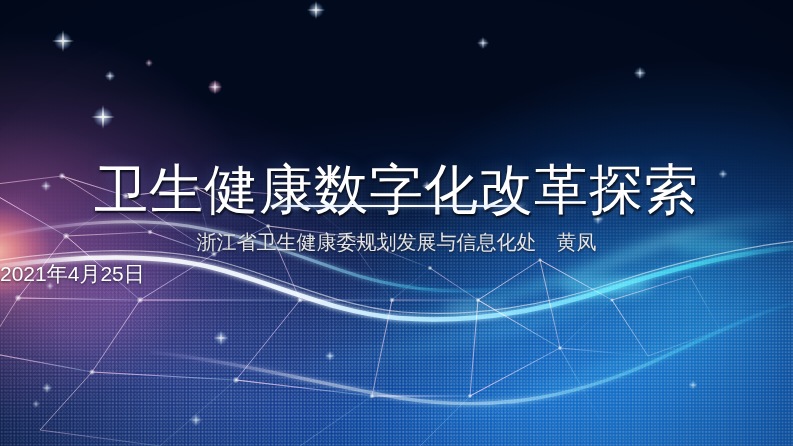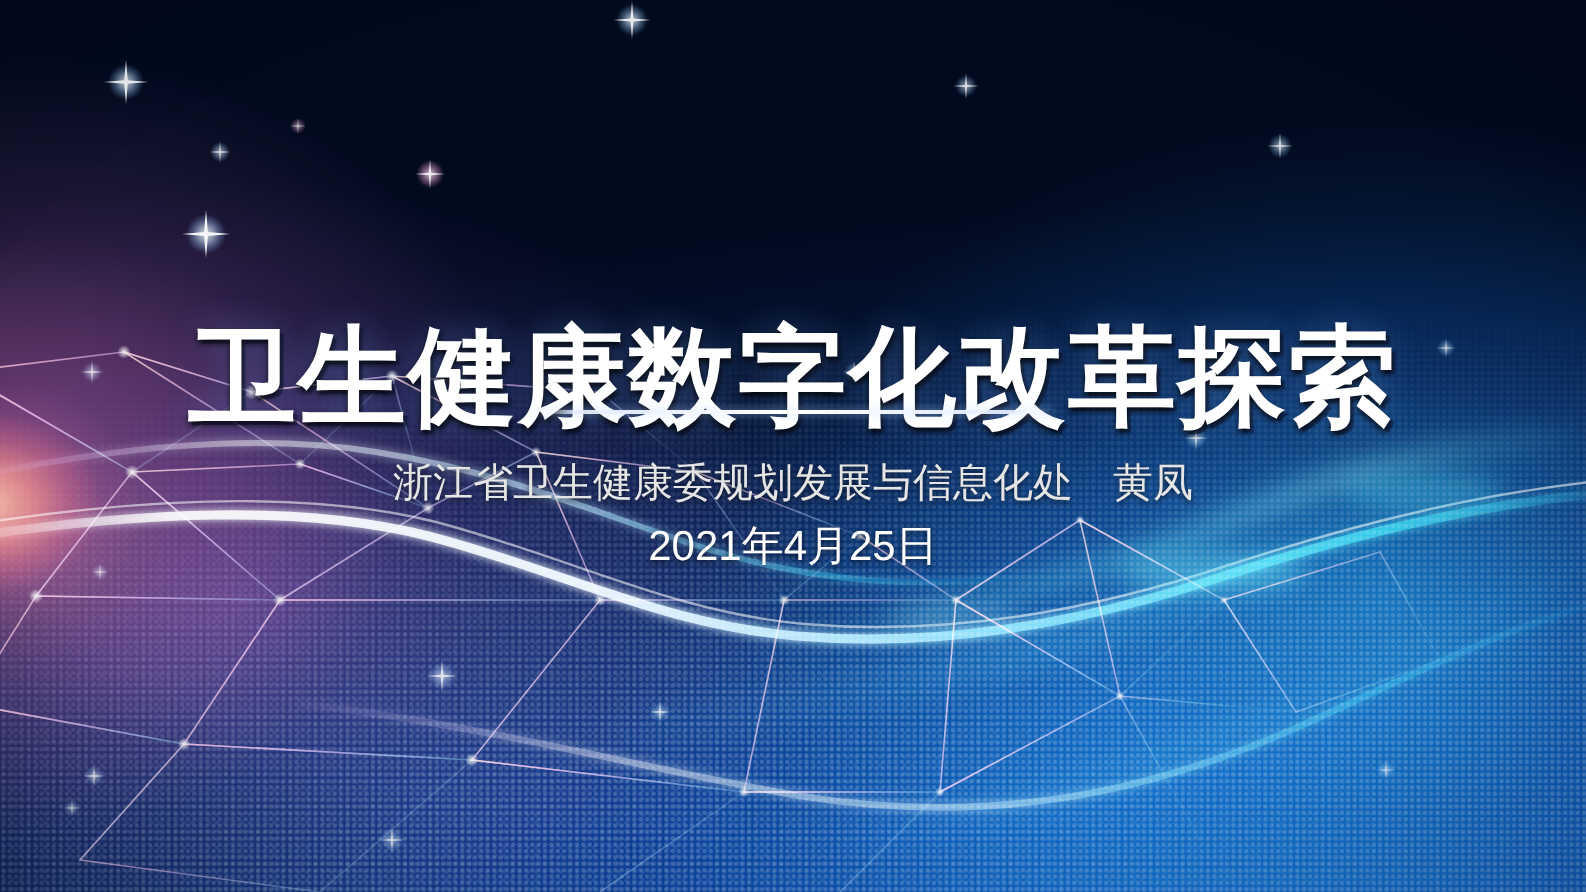--- a/index.html
+++ b/index.html
@@ -82,21 +82,21 @@
   }
 
   
   #content{position:absolute;inset:0;}
 
   #title{
     position:absolute;left:0;right:0;top:121px;
     text-align:center;
     font-size:54px;
     line-height:64px;
-    font-weight:bold;
+    font-weight:normal;
     color:#ffffff;
     letter-spacing:1px;
     white-space:nowrap;
     text-shadow:
       0 2px 3px rgba(0,0,0,.75),
       0 0 16px rgba(120,180,255,.30),
       2px 2px 0 rgba(10,14,40,.55);
   }
 
   #divider{
@@ -116,21 +116,21 @@
     text-align:center;
     font-size:20px;
     line-height:26px;
     color:#e5e5e5;
     white-space:pre;
     text-shadow:0 1px 3px rgba(0,0,0,.70), 0 0 10px rgba(120,170,255,.25);
   }
 
   #date{
     position:absolute;left:0;right:0;top:261px;
-    text-align:center;
+    text-align:left;
     font-size:21px;
     line-height:26px;
     color:#ffffff;
     white-space:nowrap;
     text-shadow:0 1px 3px rgba(0,0,0,.70), 0 0 10px rgba(120,170,255,.25);
   }
 </style>
 </head>
 <body>
 

